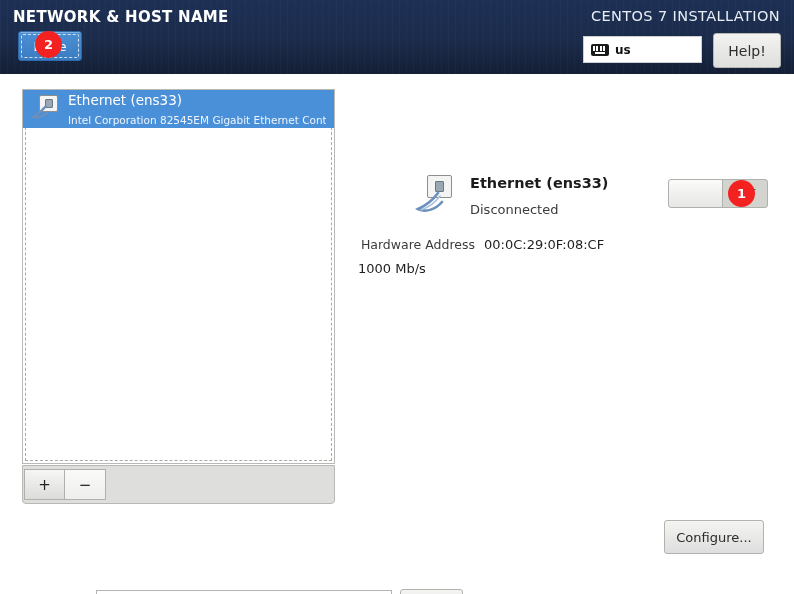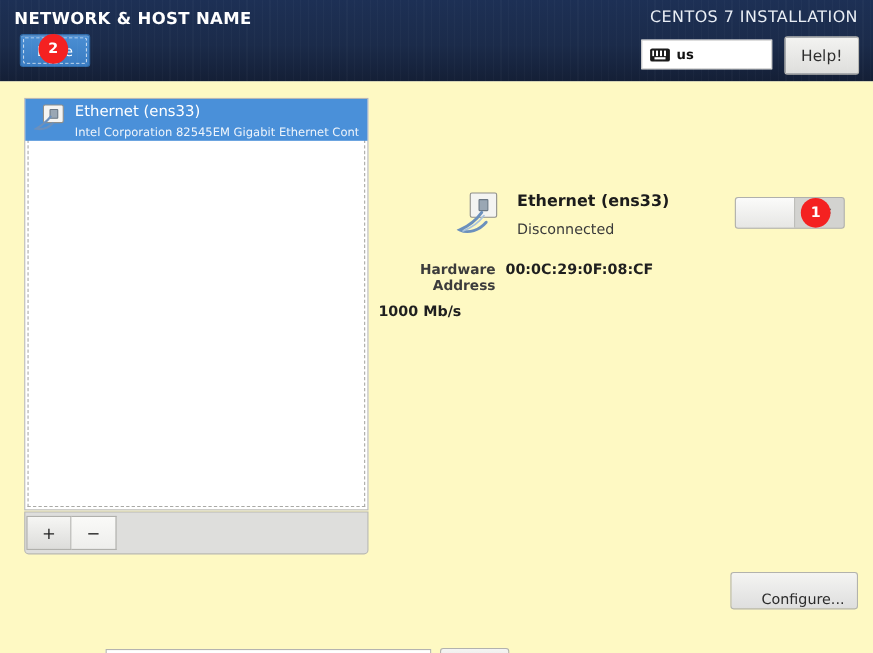--- a/index.html
+++ b/index.html
@@ -135,21 +135,21 @@
     display: flex;
     align-items: center;
     justify-content: center;
     cursor: pointer;
   }
 
   
   .content {
     position: relative;
     height: 520px;
-    background: #fef9c3;
+    background: #ffffff;
   }
 
   
   .device-panel {
     position: absolute;
     left: 22px;
     top: 15px;
     width: 313px;
     height: 375px;
     background: #ffffff;
@@ -291,24 +291,23 @@
     flex: 1;
     display: flex;
     align-items: center;
     justify-content: center;
     font-size: 11.5px;
     color: #4a4a48;
   }
 
   .detail-fields {
     position: absolute;
-    left: 344px;
+    left: 358px;
     top: 163px;
     width: 250px;
-    font-weight: bold;
   }
   .field-row {
     display: flex;
     align-items: baseline;
     margin-bottom: 9px;
   }
   .field-label {
     width: 126px;
     text-align: right;
     font-size: 12.5px;
@@ -336,24 +335,23 @@
     left: 664px;
     top: 446px;
     width: 98px;
     height: 32px;
     border-radius: 3px;
     border: 1px solid #b2b2ae;
     background: linear-gradient(to bottom, #f4f4f2 0%, #dedede 100%);
     color: #2b2b2b;
     font-size: 13px;
     display: flex;
-    align-items: flex-end;
-    justify-content: center;
-    cursor: pointer;
-    padding-left: 16px;
+    align-items: center;
+    justify-content: center;
+    cursor: pointer;
   }
   .hostname-input {
     position: absolute;
     left: 96px;
     top: 516px;
     width: 296px;
     height: 29px;
     border: 1px solid #b4b4b0;
     background: #ffffff;
     font-family: "DejaVu Sans", "Liberation Sans", sans-serif;

